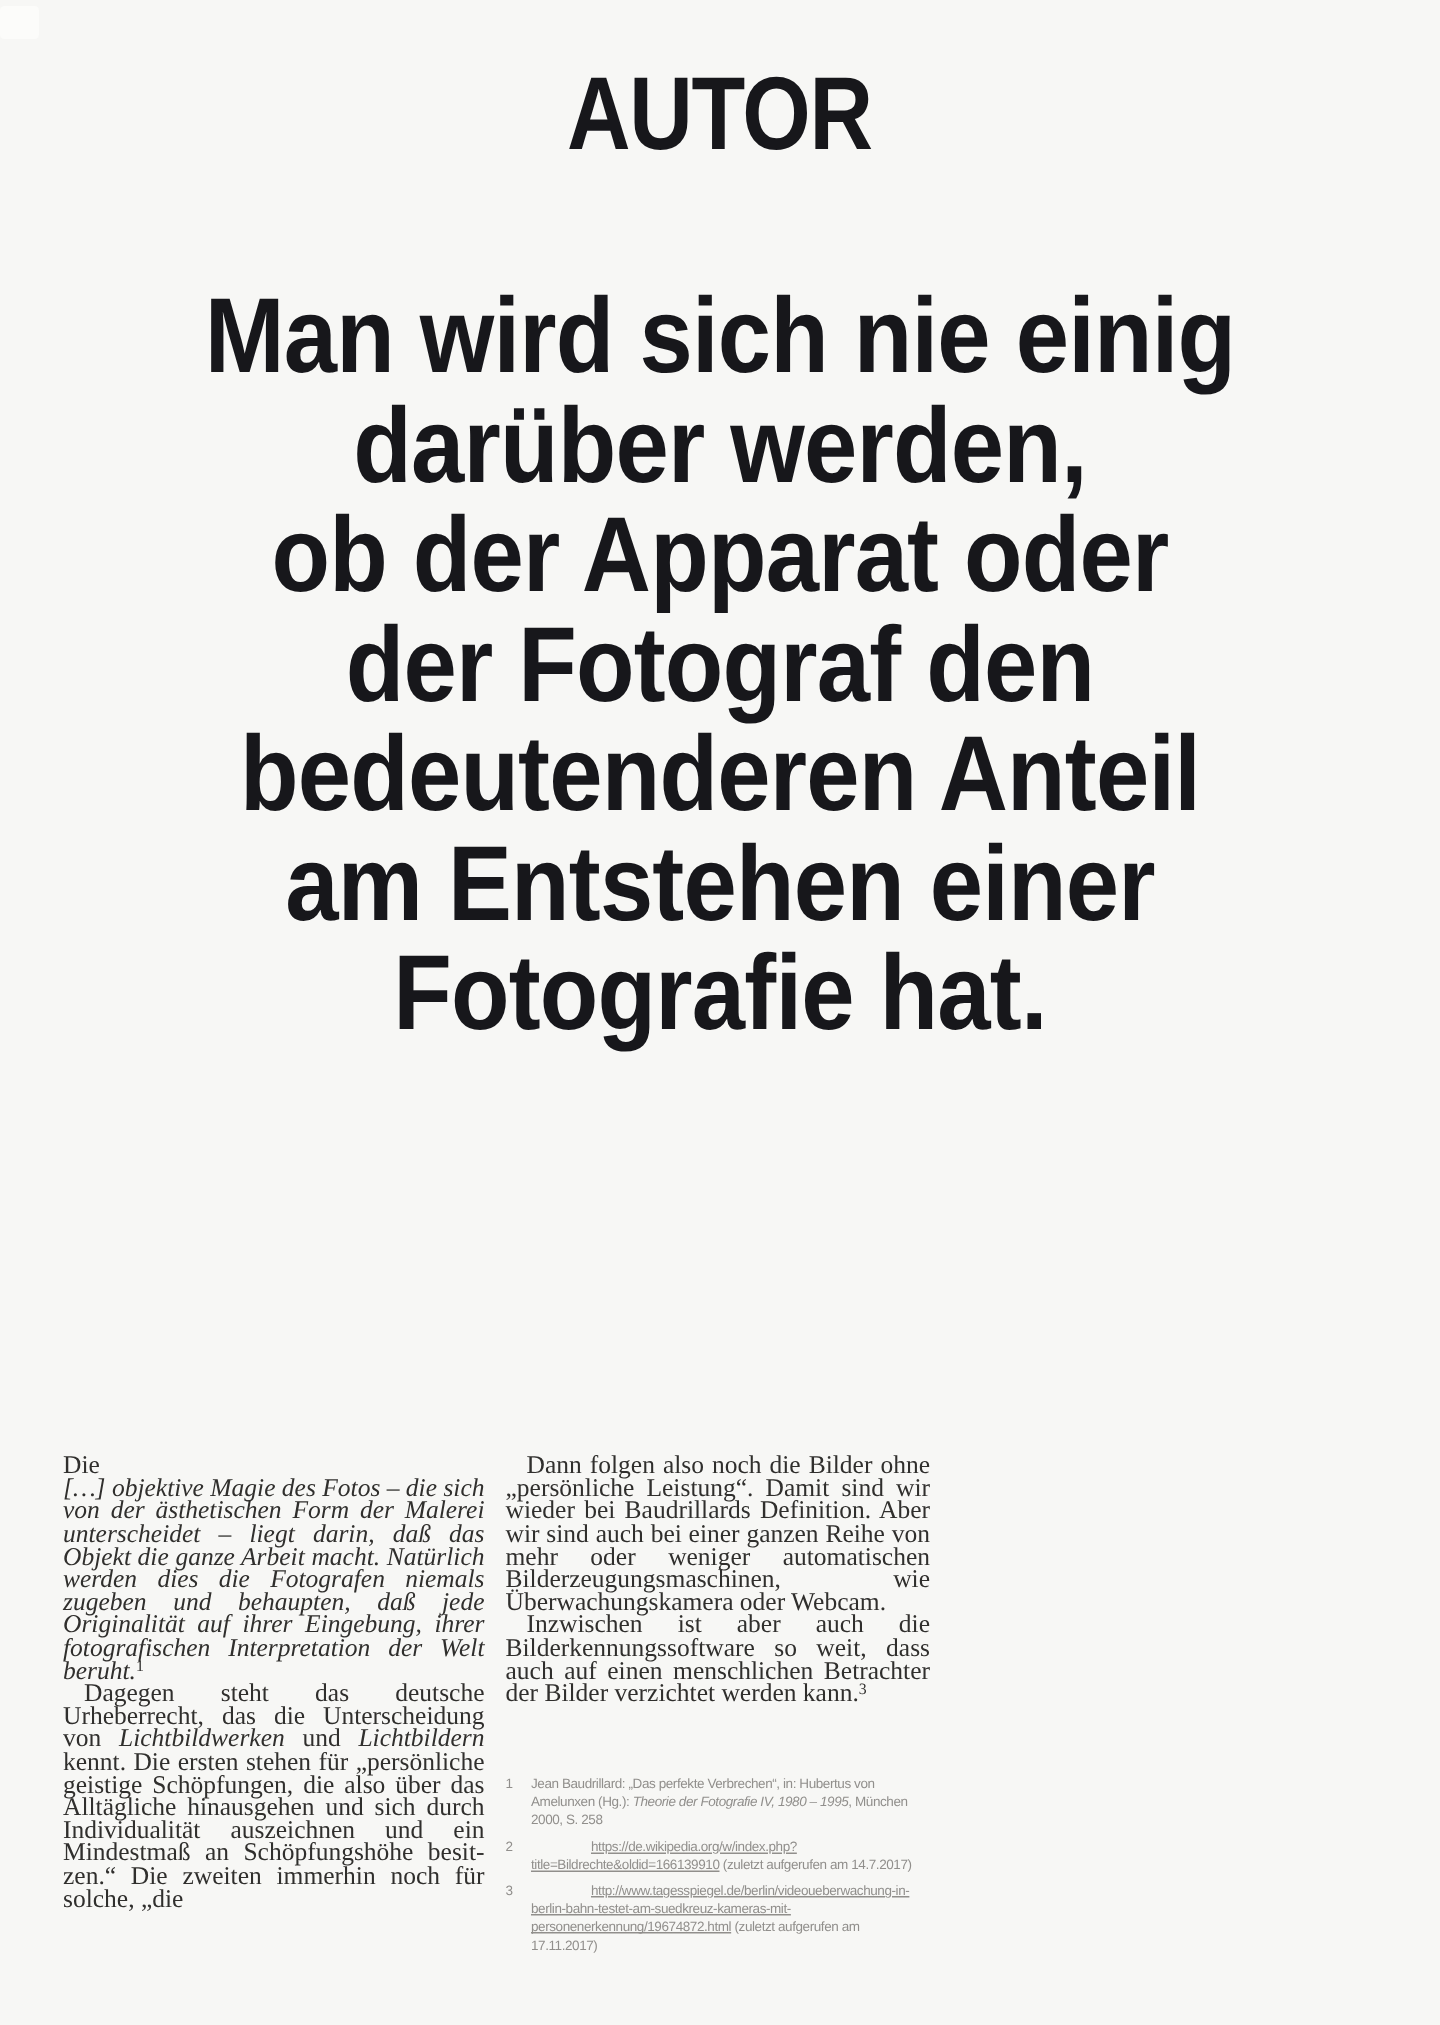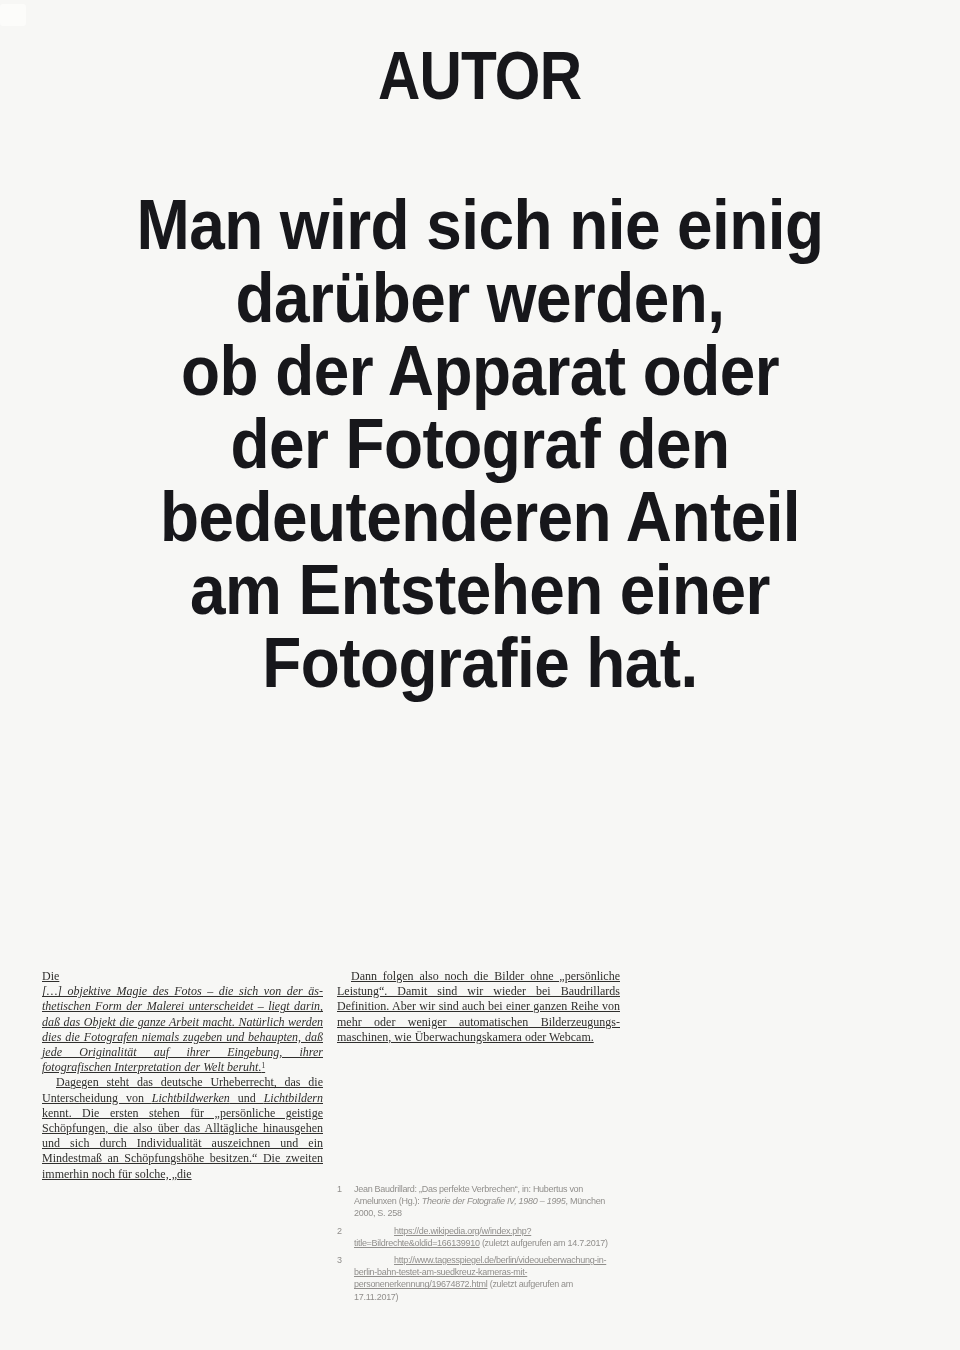--- a/index.html
+++ b/index.html
@@ -21,22 +21,22 @@
   .squeeze{display:inline-block;transform:scaleX(.85);transform-origin:50% 50%;}
   .headline{
     position:absolute;top:188px;left:0;width:960px;
     text-align:center;font-family:"Liberation Sans",sans-serif;
     font-weight:700;font-size:71px;line-height:73px;color:#17171b;
     letter-spacing:-0.6px;
     transform:scaleX(.9);transform-origin:50% 0;
   }
   .col{
     position:absolute;top:969px;
-    font-size:12px;line-height:15.2px;color:#302f2d;
-    text-align:justify;hyphens:manual;text-decoration:underline;-webkit-hyphens:manual;
+    font-size:17px;line-height:15.2px;color:#302f2d;
+    text-align:justify;hyphens:manual;-webkit-hyphens:manual;
   }
   .col-left{left:42px;width:281px;}
   .col-right{left:337px;width:283px;}
   .col p{margin:0;}
   .lead{margin-bottom:23px;}
   .quote{font-style:italic;margin-bottom:22px;}
   .indent{text-indent:14px;}
   em{font-style:italic;}
   sup{
     font-size:.62em;line-height:0;vertical-align:baseline;
@@ -74,20 +74,21 @@
   </section>
 
   <section class="col col-left">
     <p class="lead">Die</p>
     <p class="quote"><em>[…] objektive Magie des Fotos – die sich von der äs­thetischen Form der Malerei unterscheidet – liegt da­rin, daß das Objekt die ganze Arbeit macht. Natür­lich werden dies die Fotografen niemals zugeben und behaupten, daß jede Originalität auf ihrer Einge­bung, ihrer fotografischen Interpretation der Welt beruht.</em><sup>1</sup></p>
     <p class="indent"><span>Dagegen steht das deutsche Urheberrecht, das die Unterscheidung von </span><em>Lichtbild­werken</em><span> und </span><em>Licht­bildern</em><span> kennt. Die ersten stehen für „persön­liche geistige Schöpfungen, die also über das Alltägliche hinausgehen und sich durch Individualität auszeich­nen und ein Mindestmaß an Schöpfungshöhe besit­zen.“ Die zweiten immerhin noch für solche, „die</span></p>
   </section>
 
   <section class="col col-right">
     <p class="indent"><span>Dann folgen also noch die Bilder ohne „persön­liche Leistung“. Damit sind wir wieder bei Baudril­lards Definition. Aber wir sind auch bei einer gan­zen Reihe von mehr oder weniger automatischen Bilderzeugungs­maschinen, wie Überwachungska­mera oder Webcam.</span></p>
+    <p class="indent"><span>Inzwischen ist aber auch die Bilderkennungs­software so weit, dass auch auf einen menschlichen Betrachter der Bilder verzichtet werden kann.</span><sup>3</sup></p>
   </section>
 
   <section class="footnotes">
     <div class="fn">
       <span class="fn-num">1</span>
       <span class="fn-text"><span>Jean Baudrillard: „Das perfekte Verbrechen“, in: Hubertus von Amelunxen (Hg.): </span><em>Theorie der Fotografie IV, 1980 – 1995</em><span>, München 2000, S. 258</span></span>
     </div>
     <div class="fn">
       <span class="fn-num">2</span>
       <span class="fn-text"><span class="u">https://de.wikipedia.org/w/index.php?title=Bildrechte&amp;oldid=166139910</span><span> (zuletzt aufgerufen am 14.7.2017)</span></span>

